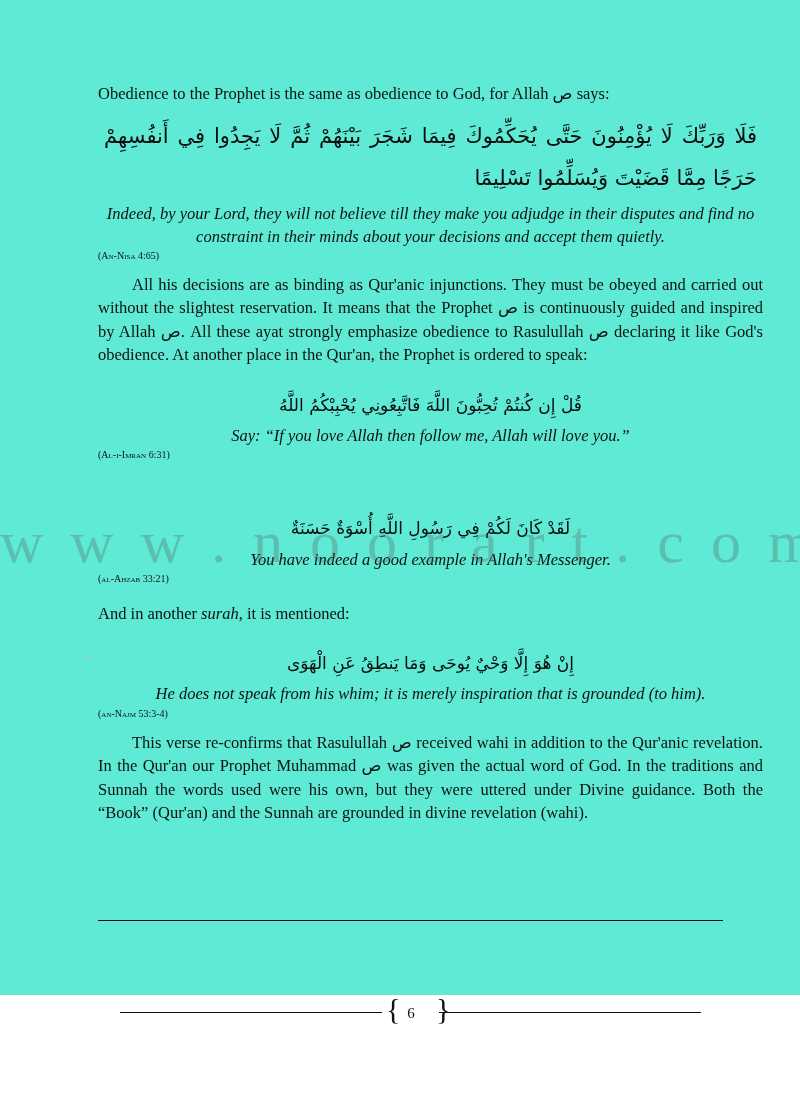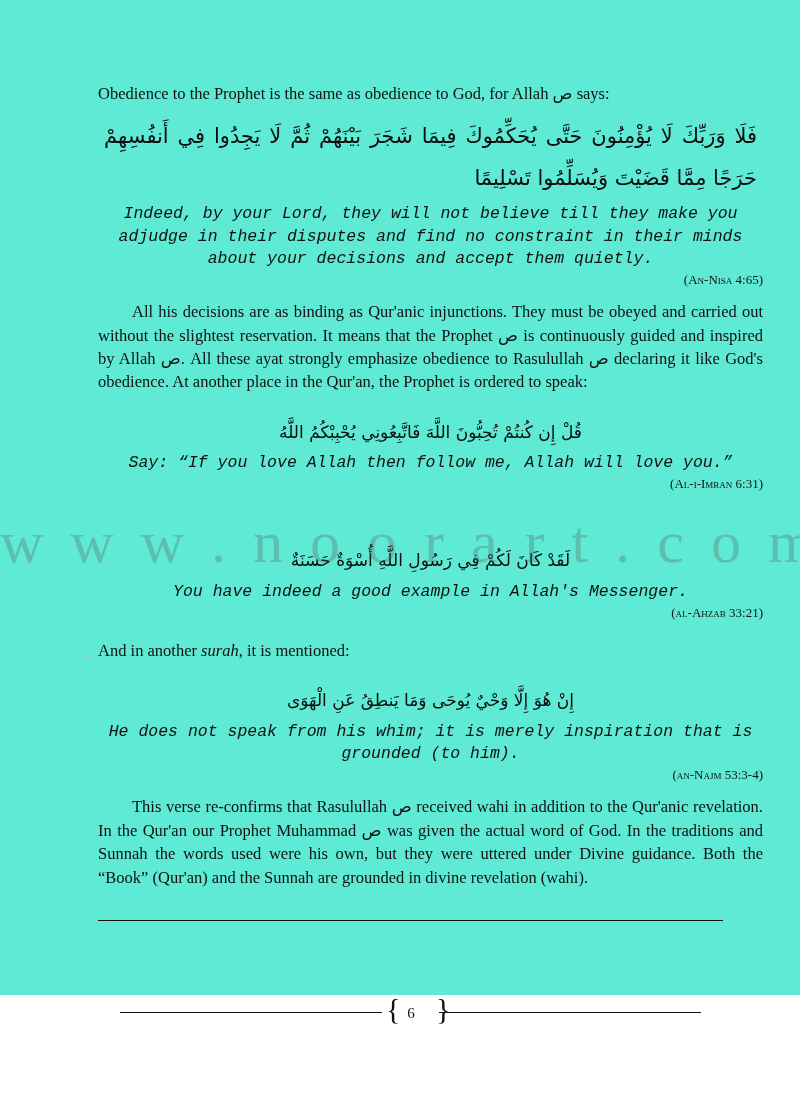--- a/index.html
+++ b/index.html
@@ -56,25 +56,24 @@
     line-height: 2.0;
     padding: 0 6px;
   }
   .translation {
     font-style: italic;
     font-size: 16.5px;
     text-align: center;
     line-height: 1.35;
     margin: 4px 0 0 0;
     color: #111;
-    font-family: Liberation Mono, monospace;
   }
   .reference {
-    text-align: right;
-    font-size: 13px;
+    text-align: left;
+    font-size: 10px;
     margin: 2px 0 0 0;
     color: #111;
     font-variant: small-caps;
   }
   .spacer-sm { height: 12px; }
   .spacer-md { height: 18px; }
   .spacer-lg { height: 24px; }
   
   .rule-top {
     position: absolute;

